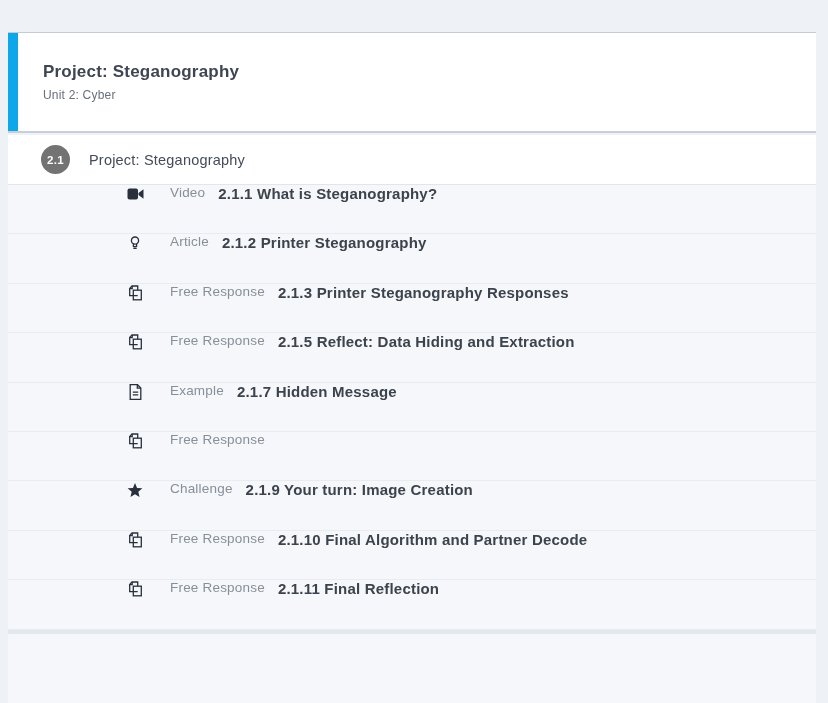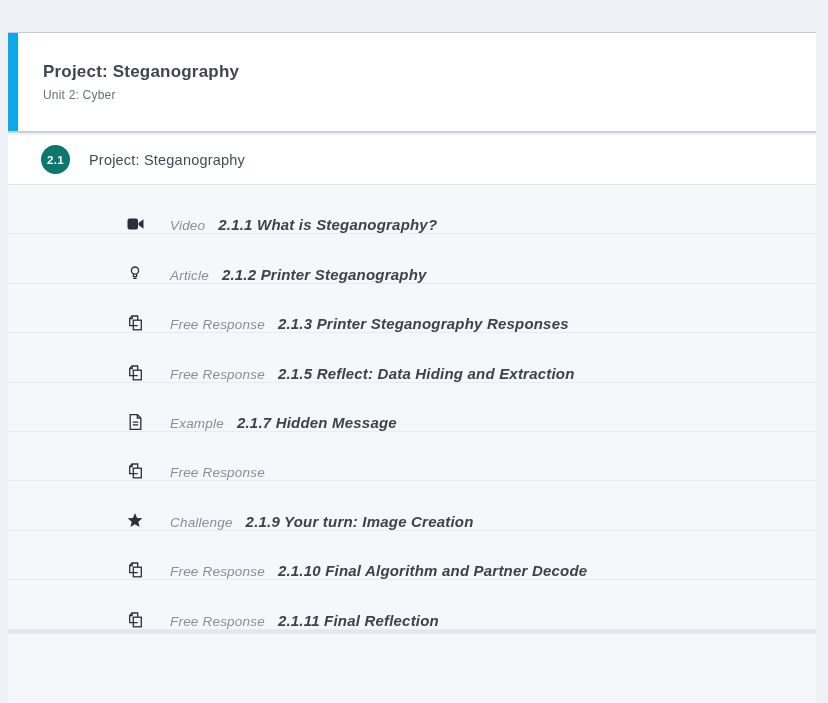--- a/index.html
+++ b/index.html
@@ -41,44 +41,43 @@
   .section-row {
     position: absolute; left: 8px; top: 107px; right: 0;
     height: 50px;
     background: #ffffff;
     border-bottom: 1px solid #e2e6eb;
     display: flex; align-items: center;
   }
   .section-badge {
     width: 29px; height: 29px; border-radius: 50%;
     margin-left: 33px;
-    background: #0f766e;
+    background: #737373;
     color: #ffffff; font-size: 11.5px; font-weight: bold;
     display: flex; align-items: center; justify-content: center;
     letter-spacing: 0.3px;
     text-align: right;
   }
   .section-title {
     margin-left: 19px;
     font-size: 14.5px; font-weight: 500; color: #434c57;
     letter-spacing: 0.2px;
   }
 
   
   .lesson-list {
     position: absolute; left: 8px; top: 157px; right: 0; bottom: 0;
     background: #f5f7fa;
   }
   .lesson-row {
     height: 49.4px;
     border-bottom: 1px solid #e8ebef;
-    display: flex; align-items: flex-end;
+    display: flex; align-items: flex-start;
     padding-left: 115px;
     cursor: pointer;
-    font-style: italic;
   }
   .lesson-icon {
     width: 24px; height: 18px;
     display: flex; align-items: center; justify-content: center;
     flex: 0 0 24px;
   }
   .lesson-icon svg { display: block; }
   .lesson-type {
     margin-left: 23px;
     font-size: 13.5px; color: #878f99; letter-spacing: 0.2px;

